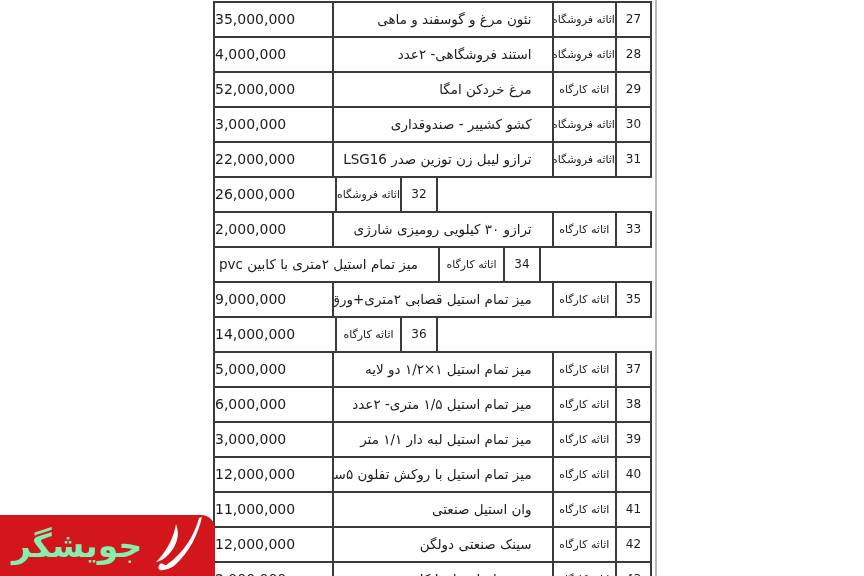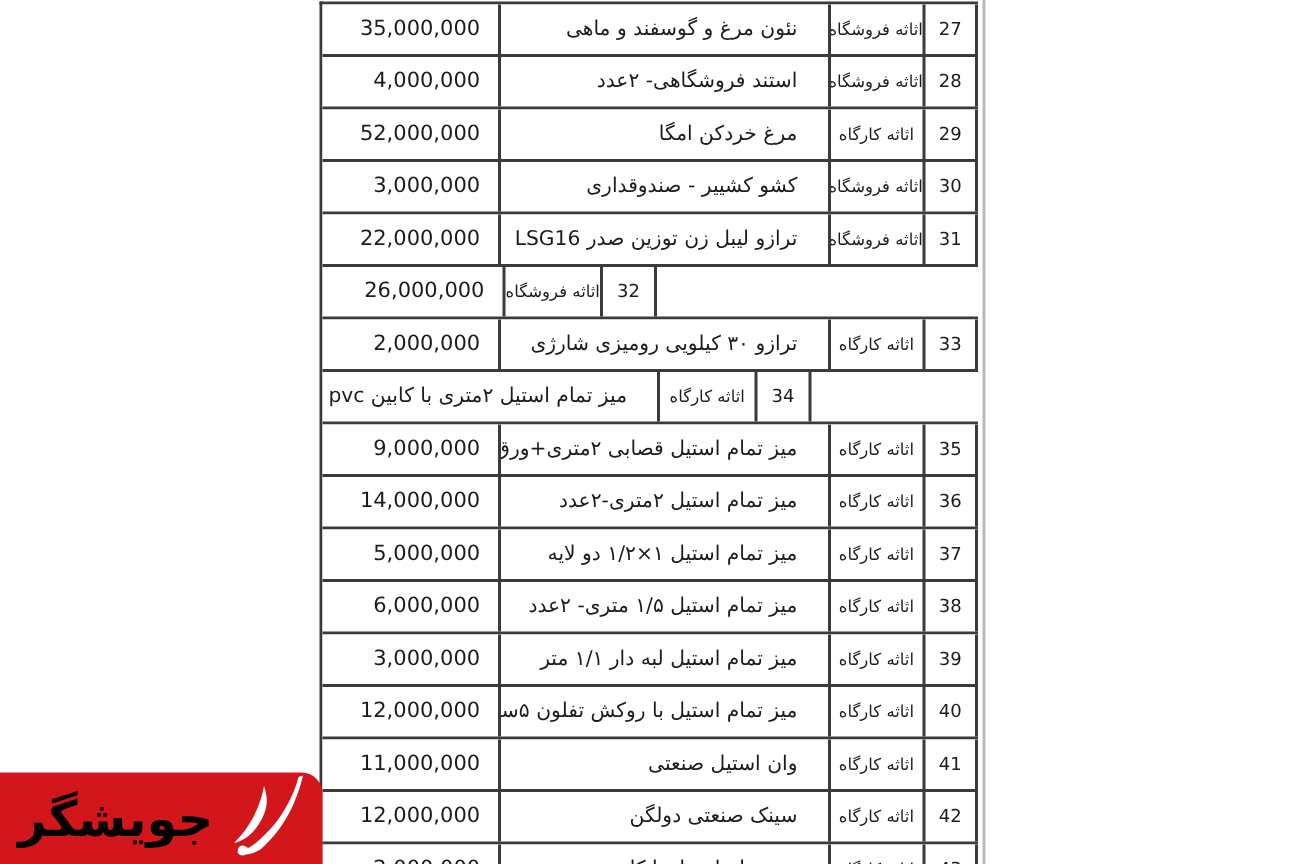--- a/index.html
+++ b/index.html
@@ -50,21 +50,20 @@
     border-right: 2px solid #3b3b3b;
     height: 33px;
     line-height: 33px;
     color: #1c1c1c;
     overflow: hidden;
     white-space: nowrap;
     box-sizing: content-box;
   }
   .c-price {
     width: 122px;
-    text-align: right;
     padding-right: 12px;
     box-sizing: border-box;
     font-size: 14px;
     letter-spacing: 0px;
   }
   .c-desc {
     width: 225px;
     direction: rtl;
     text-align: right;
     padding-right: 20px;
@@ -92,21 +91,21 @@
     background: #d2161c;
     border-top-right-radius: 14px;
     display: flex;
     align-items: center;
     justify-content: flex-start;
     padding-left: 12px;
     box-sizing: border-box;
     z-index: 3;
   }
   .logo-text {
-    color: #000000;
+    color: #86efac;
     font-size: 33px;
     font-weight: bold;
     direction: rtl;
     line-height: 61px;
     letter-spacing: 0px;
   }
   .logo-icon {
     display: inline-block;
     width: 62px;
     height: 56px;
@@ -180,21 +179,20 @@
 
     <div class="row">
       <div class="cell c-price">9,000,000</div>
       <div class="cell c-desc">میز تمام استیل قصابی ۲متری+ورق تفلون</div>
       <div class="cell c-cat">اثاثه کارگاه</div>
       <div class="cell c-num">35</div>
     </div>
 
     <div class="row">
       <div class="cell c-price">14,000,000</div>
-      <div class="cell c-desc">میز تمام استیل ۲متری-۲عدد</div>
       <div class="cell c-cat">اثاثه کارگاه</div>
       <div class="cell c-num">36</div>
     </div>
 
     <div class="row">
       <div class="cell c-price">5,000,000</div>
       <div class="cell c-desc">میز تمام استیل ۱×۱/۲ دو لایه</div>
       <div class="cell c-cat">اثاثه کارگاه</div>
       <div class="cell c-num">37</div>
     </div>

